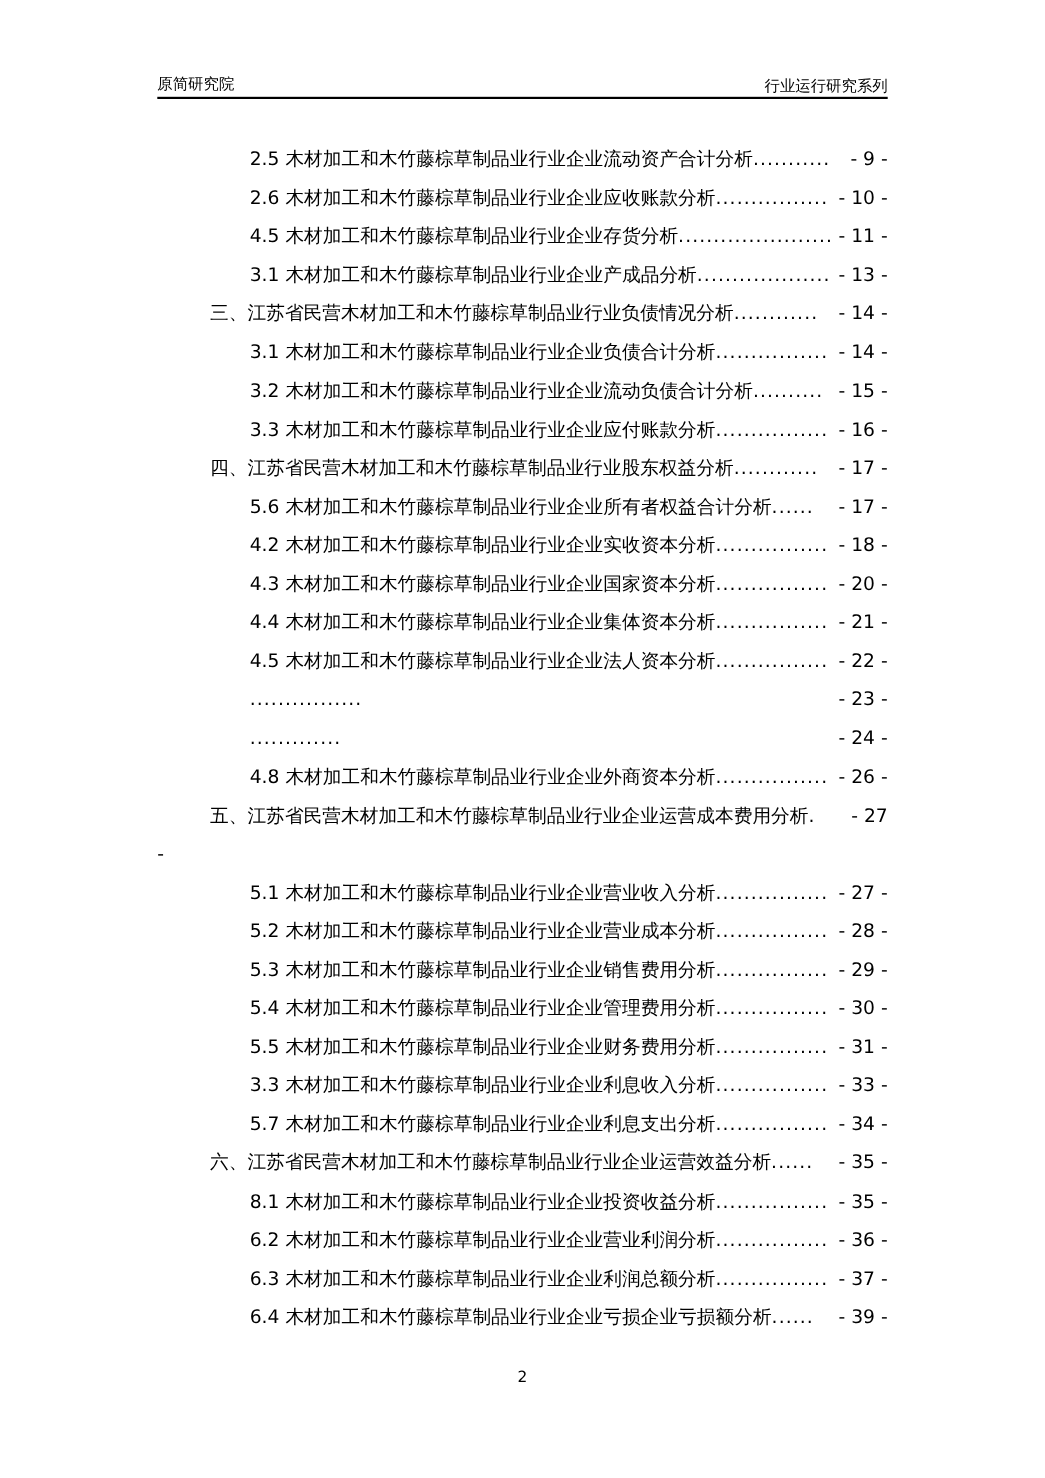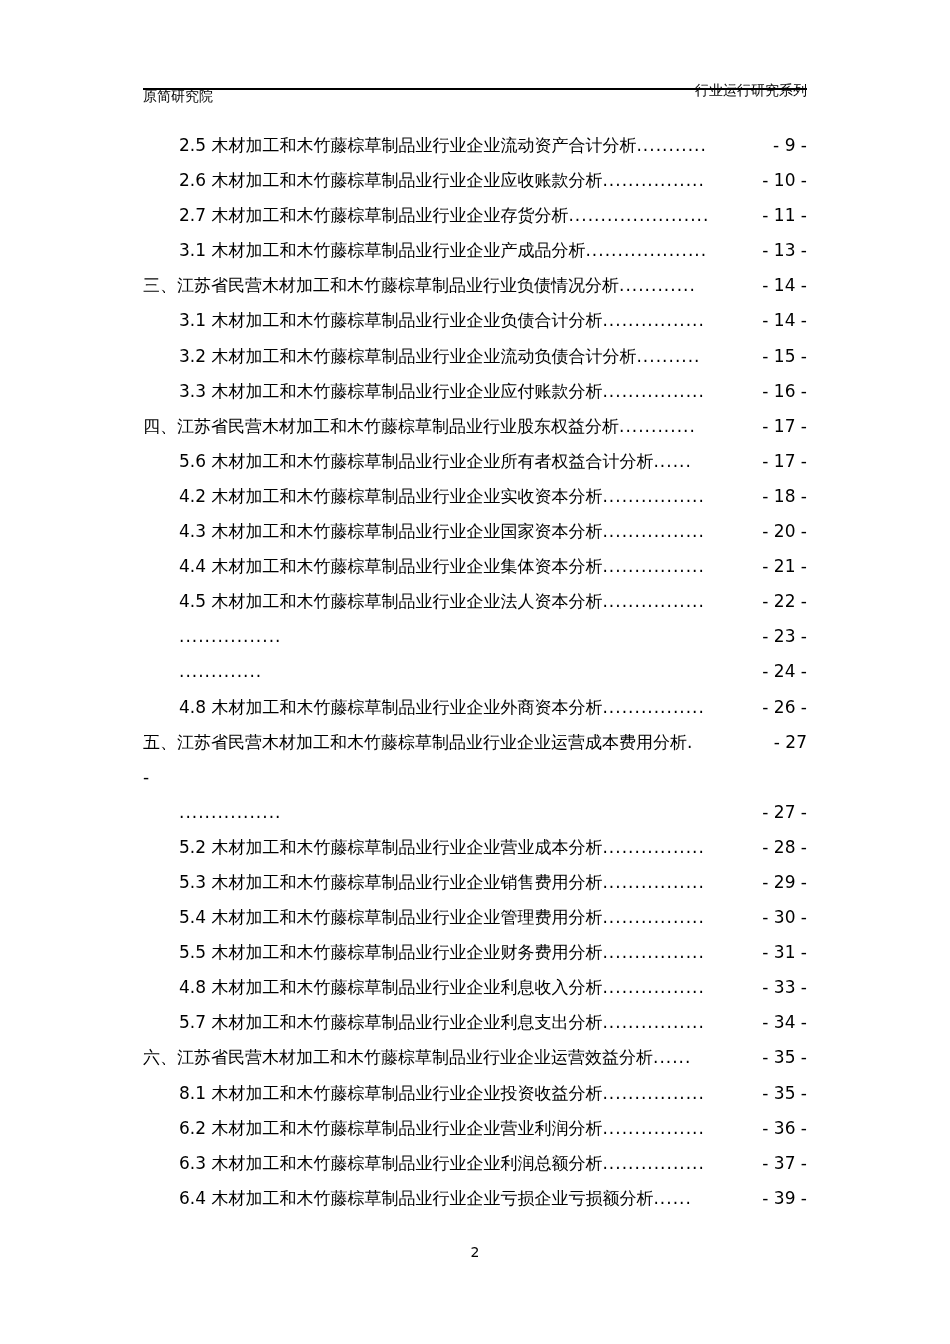--- a/index.html
+++ b/index.html
@@ -1,24 +1,24 @@
 <!DOCTYPE html>
 <html><head>
 <meta charset="utf-8">
 <style>
   html, body { margin: 0; padding: 0; background: #ffffff; }
   body { width: 950px; height: 1344px; position: relative; overflow: hidden;
          font-family: "DejaVu Sans", "Liberation Sans", sans-serif; color: #000; }
   .header { position: absolute; left: 143px; top: 66px; width: 664px; height: 22px;
             border-bottom: 2px solid #000; font-size: 14px; }
-  .header .left { position: absolute; left: 0; top: 2px; margin-top: 20px; }
-  .header .right { position: absolute; right: 0; top: 16px; text-align: right; }
+  .header .left { position: absolute; left: 0; top: 2px; }
+  .header .right { position: absolute; right: 0; top: 4px; text-align: right; }
   .toc { position: absolute; left: 143px; top: 128px; width: 664px; }
   .entry { position: relative; height: 35.1px; line-height: 35.1px; font-size: 17px;
-           white-space: nowrap; display: flex; }
+           white-space: nowrap; display: flex; margin-left: 48px; }
   .entry.sub { padding-left: 36px; }
   .entry .text { flex: 0 0 auto; }
   .entry .dots { flex: 1 1 auto; overflow: hidden; letter-spacing: 1px; }
   .entry .page { flex: 0 0 auto; }
   .wrapdash { height: 35.1px; line-height: 35.1px; font-size: 17px; }
   .footer { position: absolute; top: 1244px; left: 0; width: 950px; text-align: center; font-size: 14px; }
 </style>
 </head>
 <body>
 
@@ -32,21 +32,21 @@
       <span class="text">2.5 木材加工和木竹藤棕草制品业行业企业流动资产合计分析</span>
       <span class="dots">...........</span>
       <span class="page">- 9 -</span>
     </div>
     <div class="entry sub">
       <span class="text">2.6 木材加工和木竹藤棕草制品业行业企业应收账款分析</span>
       <span class="dots">................</span>
       <span class="page">- 10 -</span>
     </div>
     <div class="entry sub">
-      <span class="text">2.7 木材加工和木竹藤棕草制品业行业企业存货分析</span>
+      <span class="text">4.5 木材加工和木竹藤棕草制品业行业企业存货分析</span>
       <span class="dots">......................</span>
       <span class="page">- 11 -</span>
     </div>
     <div class="entry sub">
       <span class="text">3.1 木材加工和木竹藤棕草制品业行业企业产成品分析</span>
       <span class="dots">...................</span>
       <span class="page">- 13 -</span>
     </div>
     <div class="entry">
       <span class="text">三、江苏省民营木材加工和木竹藤棕草制品业行业负债情况分析</span>
@@ -111,20 +111,21 @@
       <span class="dots">................</span>
       <span class="page">- 26 -</span>
     </div>
     <div class="entry">
       <span class="text">五、江苏省民营木材加工和木竹藤棕草制品业行业企业运营成本费用分析</span>
       <span class="dots">.</span>
       <span class="page"> - 27</span>
     </div>
     <div class="wrapdash">-</div>
     <div class="entry sub">
+      <span class="text">5.1 木材加工和木竹藤棕草制品业行业企业营业收入分析</span>
       <span class="dots">................</span>
       <span class="page">- 27 -</span>
     </div>
     <div class="entry sub">
       <span class="text">5.2 木材加工和木竹藤棕草制品业行业企业营业成本分析</span>
       <span class="dots">................</span>
       <span class="page">- 28 -</span>
     </div>
     <div class="entry sub">
       <span class="text">5.3 木材加工和木竹藤棕草制品业行业企业销售费用分析</span>
@@ -135,21 +136,21 @@
       <span class="text">5.4 木材加工和木竹藤棕草制品业行业企业管理费用分析</span>
       <span class="dots">................</span>
       <span class="page">- 30 -</span>
     </div>
     <div class="entry sub">
       <span class="text">5.5 木材加工和木竹藤棕草制品业行业企业财务费用分析</span>
       <span class="dots">................</span>
       <span class="page">- 31 -</span>
     </div>
     <div class="entry sub">
-      <span class="text">4.8 木材加工和木竹藤棕草制品业行业企业利息收入分析</span>
+      <span class="text">3.3 木材加工和木竹藤棕草制品业行业企业利息收入分析</span>
       <span class="dots">................</span>
       <span class="page">- 33 -</span>
     </div>
     <div class="entry sub">
       <span class="text">5.7 木材加工和木竹藤棕草制品业行业企业利息支出分析</span>
       <span class="dots">................</span>
       <span class="page">- 34 -</span>
     </div>
     <div class="entry">
       <span class="text">六、江苏省民营木材加工和木竹藤棕草制品业行业企业运营效益分析</span>

